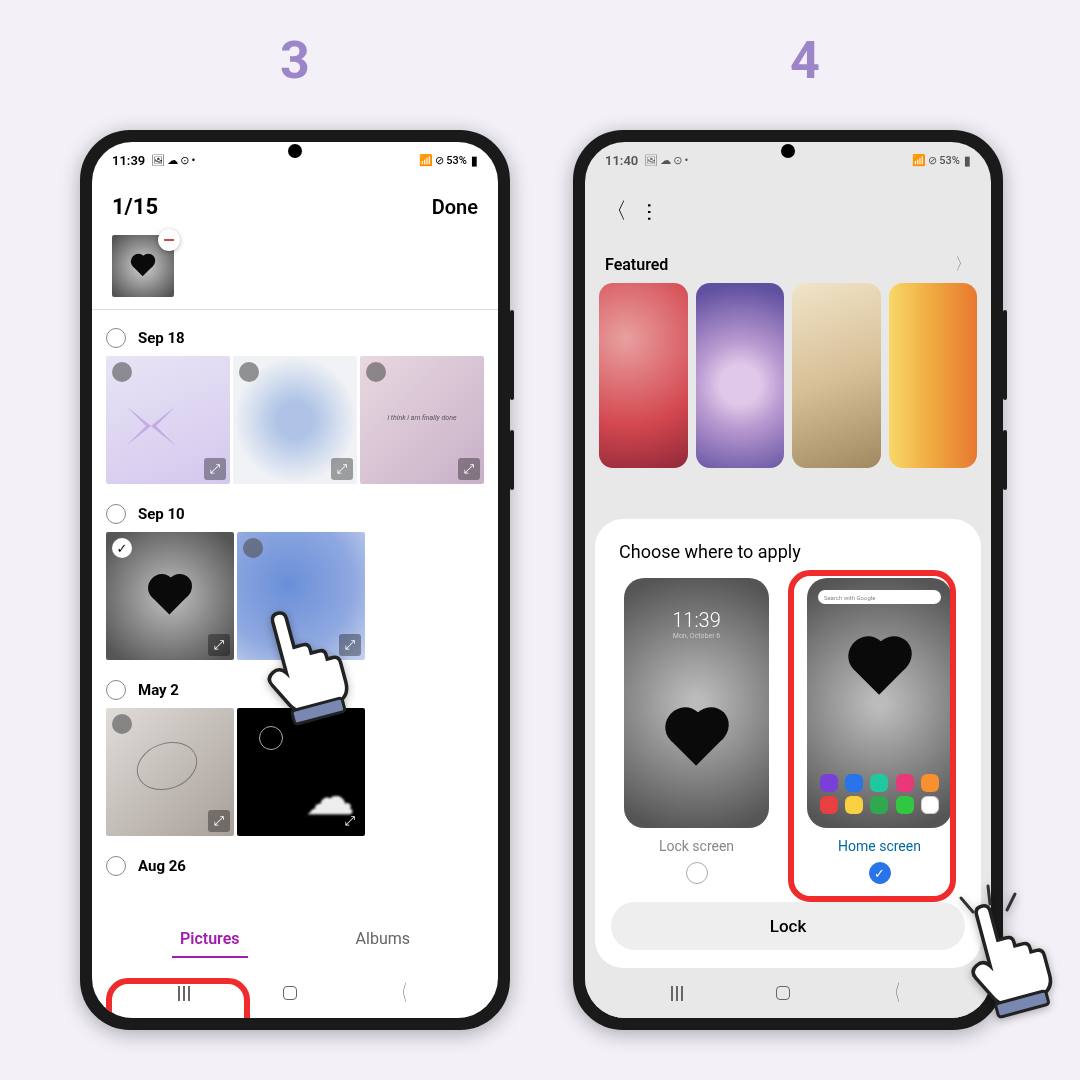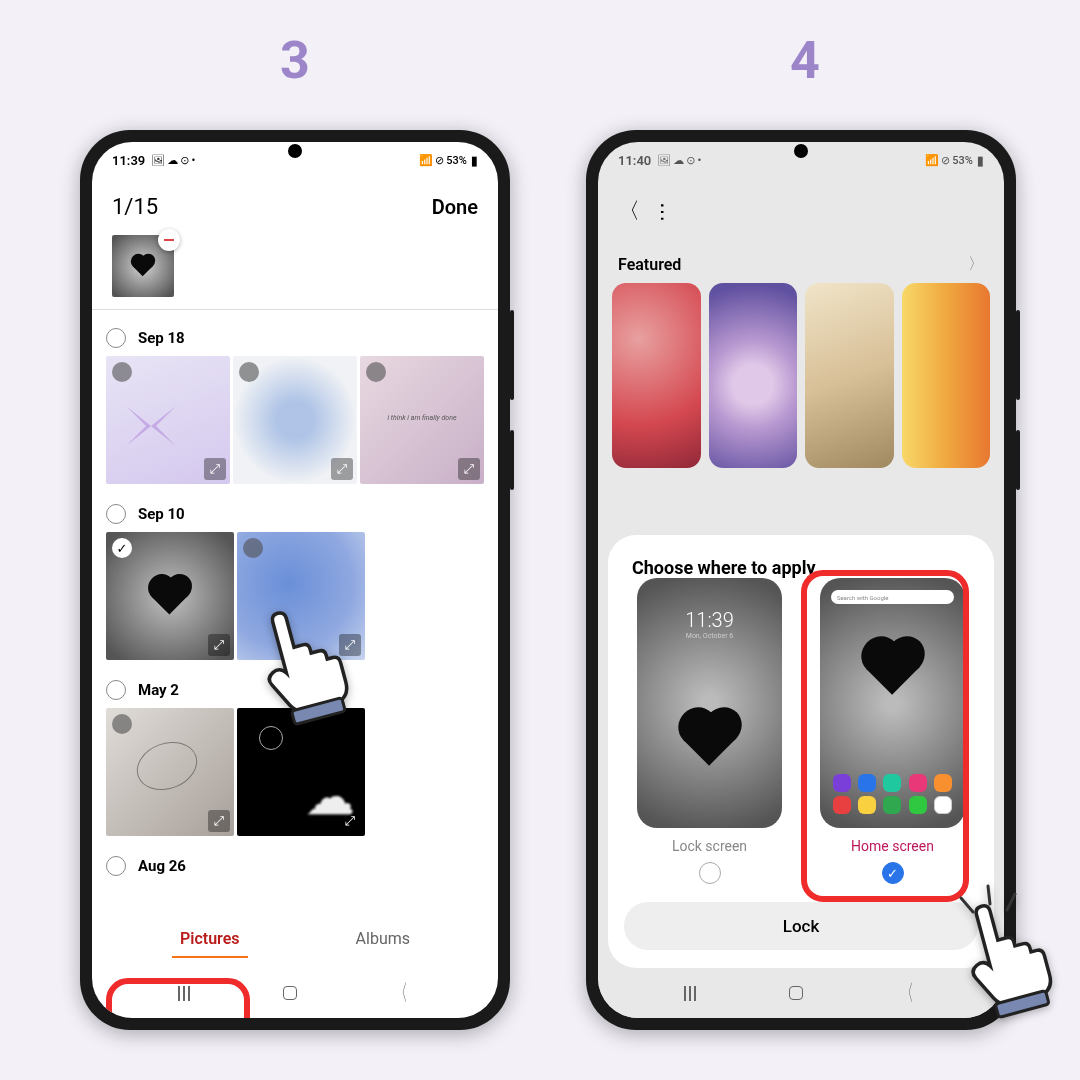--- a/index.html
+++ b/index.html
@@ -3,35 +3,35 @@
 <meta charset="utf-8">
 <style>
 * { box-sizing: border-box; margin: 0; padding: 0; }
 body { background: #f3f0f8; width: 1080px; height: 1080px; font-family: -apple-system, BlinkMacSystemFont, 'Segoe UI', Roboto, sans-serif; position: relative; }
 .step-num { font-size: 52px; font-weight: 700; color: #9d85c9; position: absolute; }
 .step-num.n3 { top: 30px; left: 280px; }
 .step-num.n4 { top: 30px; left: 790px; }
 
 .phone { position: absolute; width: 430px; height: 900px; background: #1a1a1a; border-radius: 50px; padding: 12px; box-shadow: 0 4px 20px rgba(0,0,0,0.3); }
 .phone.p1 { top: 130px; left: 80px; }
-.phone.p2 { top: 130px; left: 586px; }
+.phone.p2 { top: 130px; left: 573px; }
 .phone-btn { position: absolute; background: #1a1a1a; border-radius: 3px; }
 .phone-btn.vol { width: 4px; height: 90px; right: -4px; top: 180px; }
 .phone-btn.pwr { width: 4px; height: 60px; right: -4px; top: 300px; }
 .screen { width: 100%; height: 100%; background: #fff; border-radius: 40px; overflow: hidden; position: relative; }
 .camera { position: absolute; width: 14px; height: 14px; background: #000; border-radius: 50%; top: 14px; left: calc(50% - 7px); z-index: 100; }
 
 .status-bar { height: 36px; display: flex; justify-content: space-between; align-items: center; padding: 0 20px; font-size: 12px; color: #000; font-weight: 500; }
 .status-bar.dim { color: #555; }
 .status-left, .status-right { display: flex; align-items: center; gap: 2px; font-size: 11px; }
 .status-left span:first-child { font-size: 13px; font-weight: 600; margin-right: 4px; }
 .bat { font-size: 13px; margin-left: 2px; }
 
 .header { padding: 16px 20px; display: flex; justify-content: space-between; align-items: center; }
-.counter { font-size: 22px; font-weight: 400; }
+.counter { font-size: 22px; font-weight: 700; }
 .done { font-size: 20px; font-weight: 600; }
 
 .mini-thumb { margin: 0 20px 12px; width: 62px; height: 62px; position: relative; }
 .thumb-img { width: 100%; height: 100%; background: radial-gradient(circle, #ccc 5%, #555 90%); border-radius: 2px; position: relative; display: flex; align-items: center; justify-content: center; }
 .heart-dark { width: 30px; height: 28px; background: #0a0a0a; position: relative; transform: rotate(-45deg); }
 .heart-dark::before, .heart-dark::after { content: ''; width: 30px; height: 28px; background: #0a0a0a; border-radius: 50%; position: absolute; }
 .heart-dark::before { top: -14px; left: 0; }
 .heart-dark::after { top: 0; left: 14px; }
 .heart-sm { transform: rotate(-45deg) scale(0.5); }
 .remove-badge { position: absolute; top: -6px; right: -6px; width: 22px; height: 22px; background: #fff; border-radius: 50%; box-shadow: 0 1px 4px rgba(0,0,0,0.3); display: flex; align-items: center; justify-content: center; }
@@ -61,21 +61,21 @@
 .t-planet::after { content: ''; position: absolute; width: 60px; height: 44px; border: 1px solid rgba(50,50,50,0.5); border-radius: 50%; top: 35px; left: 30px; transform: rotate(-20deg); }
 .t-cloud { background: #000; }
 .t-cloud::after { content: '☁'; position: absolute; right: 10px; bottom: 10px; font-size: 50px; color: #eee; filter: blur(1px);}
 .t-cloud::before { content: ''; position: absolute; width: 22px; height: 22px; border: 1px solid #aaa; border-radius: 50%; top: 18px; left: 22px; }
 
 .red-highlight { position: absolute; border: 6px solid #ef2b2b; border-radius: 22px; pointer-events: none; z-index: 50; }
 .hl1 { top: 446px; left: 6px; width: 144px; height: 142px; }
 
 .bottom-tabs { position: absolute; bottom: 60px; left: 0; width: 100%; display: flex; justify-content: space-around; padding: 0 30px; }
 .tab { font-size: 16px; color: #666; padding: 8px; }
-.tab.active { color: #b91c1c; font-weight: 600; border-bottom: 2px solid #f97316; }
+.tab.active { color: #a21caf; font-weight: 600; border-bottom: 2px solid #a21caf; }
 
 .nav-bar { position: absolute; bottom: 0; left: 0; width: 100%; height: 50px; display: flex; justify-content: space-around; align-items: center; padding: 0 40px; }
 .nav-item { font-size: 18px; color: #666; }
 .nav-sq { width: 14px; height: 14px; border: 1.8px solid #666; border-radius: 4px; }
 .nav-back { transform: scaleX(0.6); font-size: 22px; }
 .nav-bars { display: flex; gap: 3px; }
 .nav-bars span { width: 2px; height: 15px; background: #666; }
 
 
 .p2 .screen { background: #e8e8e8; }
@@ -89,32 +89,32 @@
 .chevron { color: #888; font-size: 16px; }
 
 .wall-thumbs { display: flex; gap: 8px; padding: 0 14px; }
 .wthumb { width: 90px; height: 185px; border-radius: 14px; background: #ccc; }
 .w1 { background: radial-gradient(circle at 30% 30%, #e8a0a0, #d44850 60%, #902838); }
 .w2 { background: radial-gradient(circle at 50% 55%, #e0c8e8 18%, #b898d0 40%, #6050a0 90%); }
 .w3 { background: linear-gradient(160deg, #f0e4c8, #d8c098 50%, #a08860); }
 .w4 { background: linear-gradient(90deg, #f8d868, #f0a840 50%, #e87830); }
 
 .sheet { position: absolute; bottom: 50px; left: 10px; right: 10px; background: #fff; border-radius: 28px; padding: 22px 16px 18px; z-index: 20; }
-.sheet-title { font-size: 18px; font-weight: 700; padding-left: 8px; }
+.sheet-title { font-size: 18px; font-weight: 400; margin-bottom: 16px; padding-left: 8px; }
 .options { display: flex; gap: 12px; justify-content: center; }
 .option { flex: 1; text-align: center; }
 .preview { width: 145px; height: 250px; border-radius: 20px; background: radial-gradient(circle, #bbb 5%, #555 90%); margin: 0 auto 10px; position: relative; display: flex; flex-direction: column; align-items: center; overflow: hidden; }
 .preview .heart-dark { margin-top: 85px; transform: rotate(-45deg) scale(1.3); }
 .lock-time { color: #fff; font-size: 20px; font-weight: 300; margin-top: 30px; }
 .lock-date { color: #ccc; font-size: 7px; }
 .home-search { background: #fff; width: 85%; height: 14px; border-radius: 8px; margin-top: 12px; font-size: 6px; color: #888; display: flex; align-items: center; padding-left: 6px; }
 .app-grid { position: absolute; bottom: 14px; width: 85%; display: grid; grid-template-columns: repeat(5, 1fr); gap: 4px; }
 .app-icon { width: 18px; height: 18px; border-radius: 6px; display: block; margin: 0 auto; }
 .opt-label { font-size: 14px; color: #888; margin-bottom: 8px; }
-.opt-label.sel { color: #be185d; }
+.opt-label.sel { color: #0369a1; }
 .opt-radio { width: 22px; height: 22px; border-radius: 50%; border: 1.5px solid #aaa; margin: 0 auto; display: flex; align-items: center; justify-content: center; }
 .opt-radio.sel { background: #2874e8; border-color: #2874e8; color: #fff; font-size: 13px; }
 .next-btn { margin-top: 18px; background: #eee; padding: 14px; border-radius: 24px; text-align: center; font-size: 17px; font-weight: 500; }
 
 .hl2 { top: -8px; left: -6px; right: -8px; height: 332px; width: 168px; }
 
 
 .hand { position: absolute; z-index: 200; pointer-events: none; }
 .hand svg { filter: drop-shadow(0 2px 4px rgba(0,0,0,0.3)); }
 .hand1 { top: 600px; left: 240px; }

